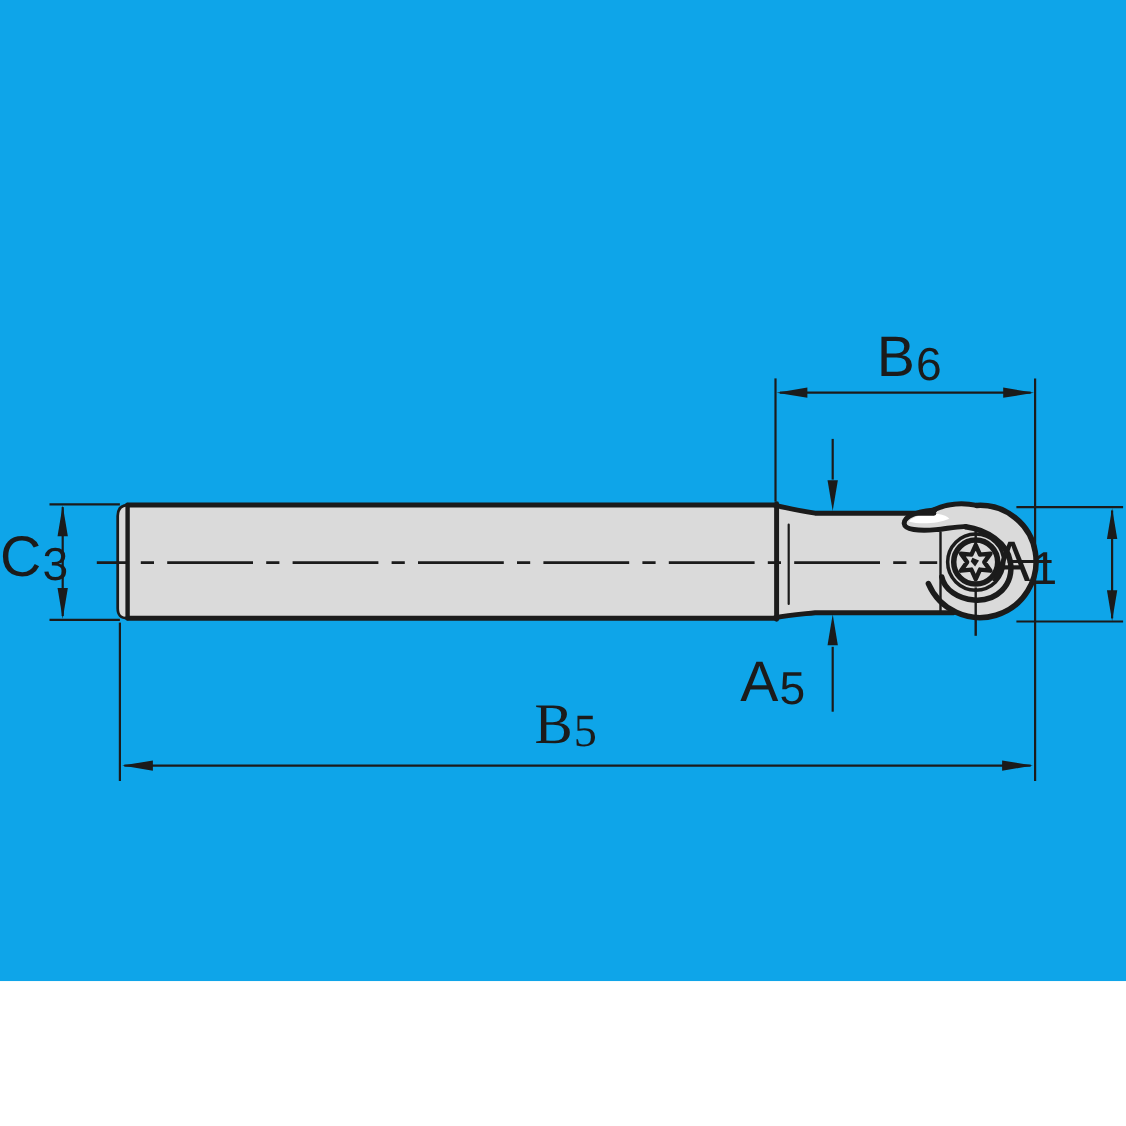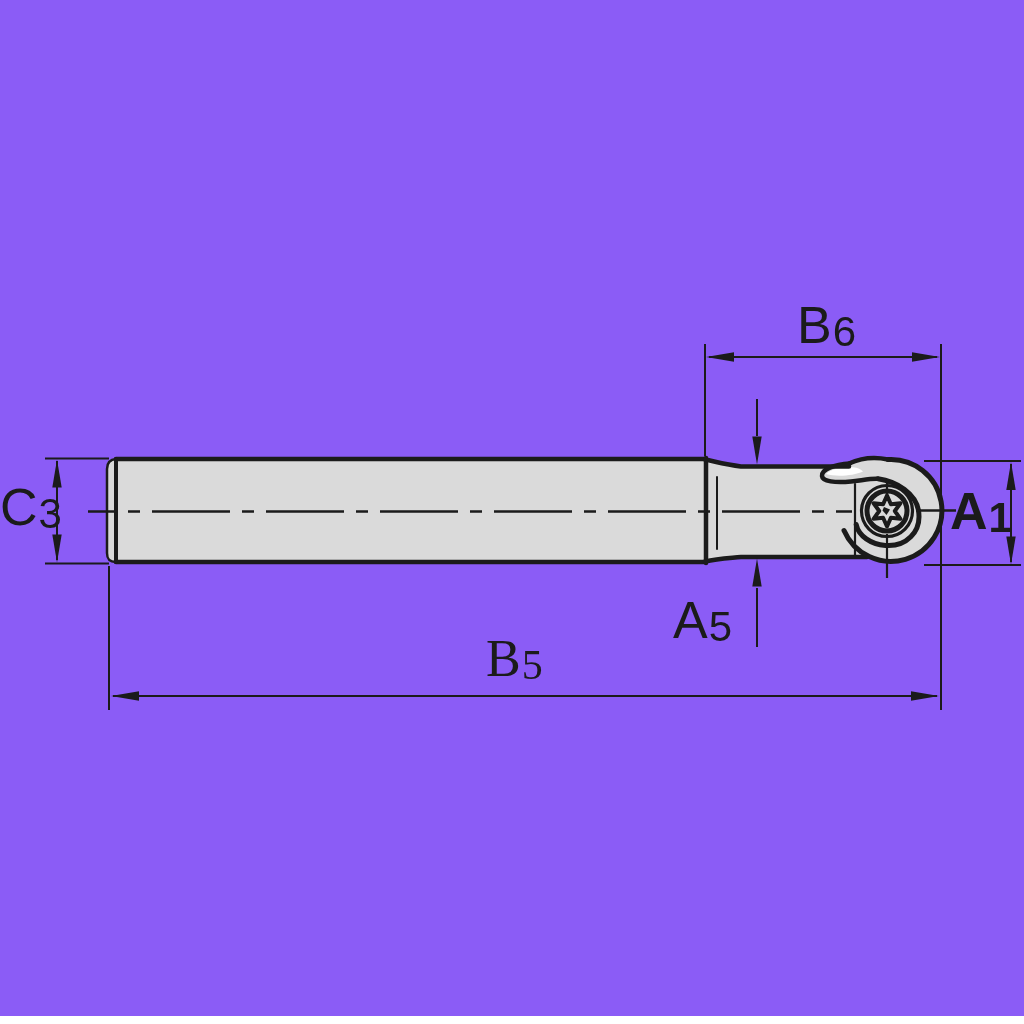--- a/index.html
+++ b/index.html
@@ -3,22 +3,22 @@
 <meta charset="utf-8">
 <style>
   html, body {
     margin: 0;
     padding: 0;
     background: #ffffff;
   }
   .stage {
     position: relative;
     width: 1024px;
-    height: 1016px;
-    background: #8b5cf6;
+    height: 892px;
+    background: #0ea5e9;
     overflow: hidden;
     font-family: "Liberation Sans", sans-serif;
   }
   .stage svg {
     position: absolute;
     left: 0;
     top: 0;
   }
   .dim-label {
     position: absolute;
@@ -29,21 +29,21 @@
     white-space: nowrap;
     letter-spacing: 1px;
   }
   .dim-label .sub {
     font-size: 42px;
     position: relative;
     top: 3px;
   }
   .lbl-b6 { left: 797px; top: 299px; }
   .lbl-c3 { left: 0px;   top: 481px; }
-  .lbl-a1 { left: 950px; top: 485px; font-weight: bold; }
+  .lbl-a1 { left: 902px; top: 485px; }
   .lbl-a5 { left: 673px; top: 594px; }
   .lbl-b5 { left: 486px; top: 633px; font-family: Liberation Serif, serif; }
 </style>
 </head>
 <body>
 
 <div class="stage">
 
   <svg width="1024" height="1024" viewBox="0 0 1024 1024">
 

